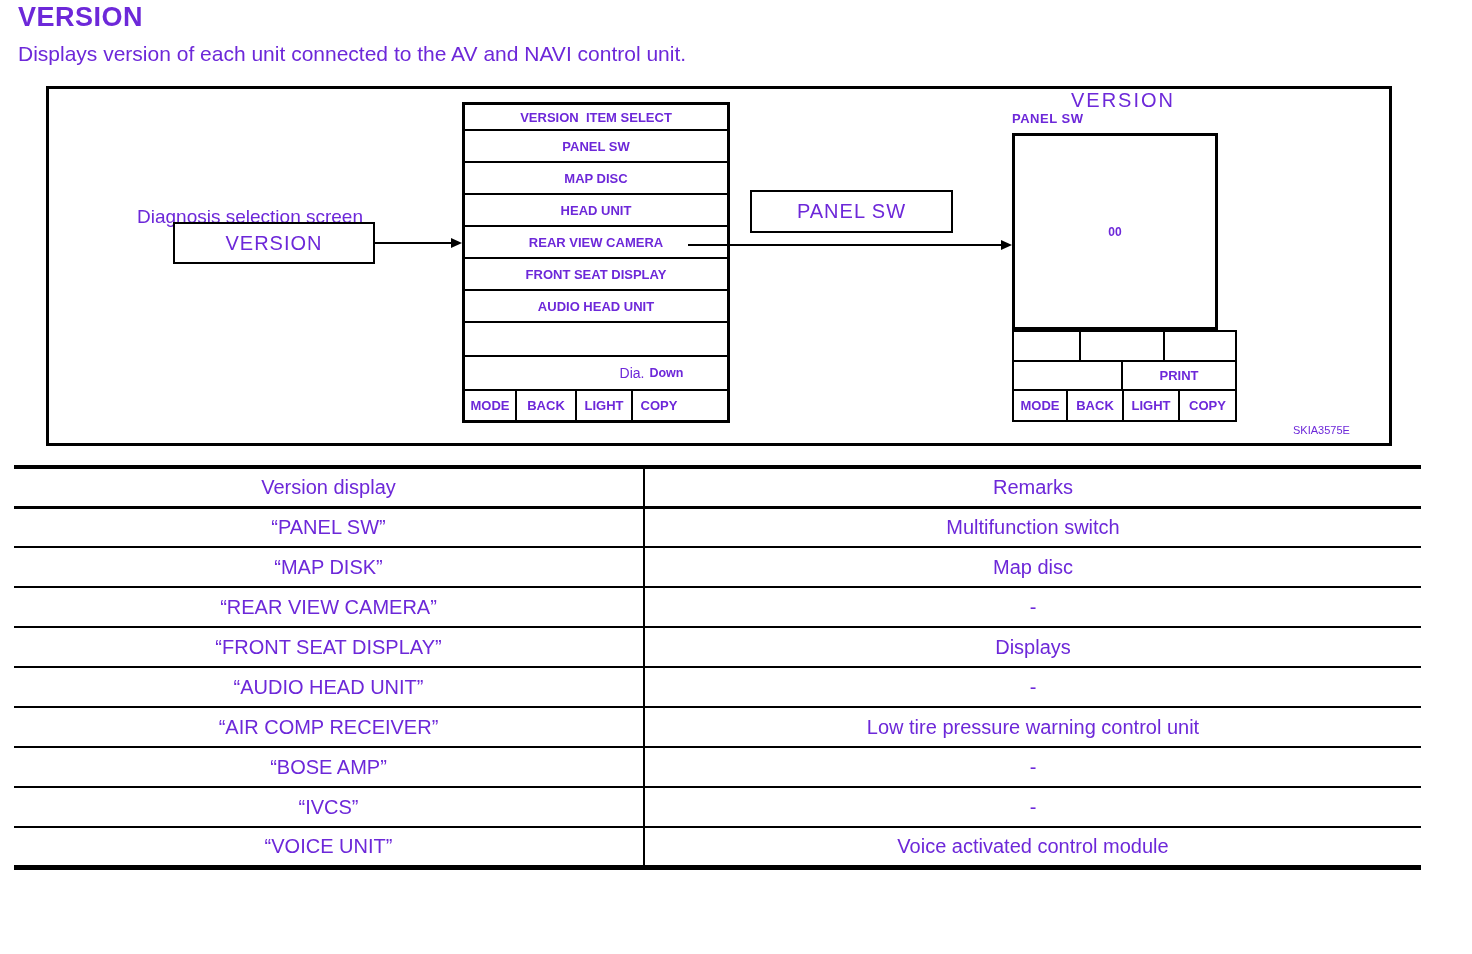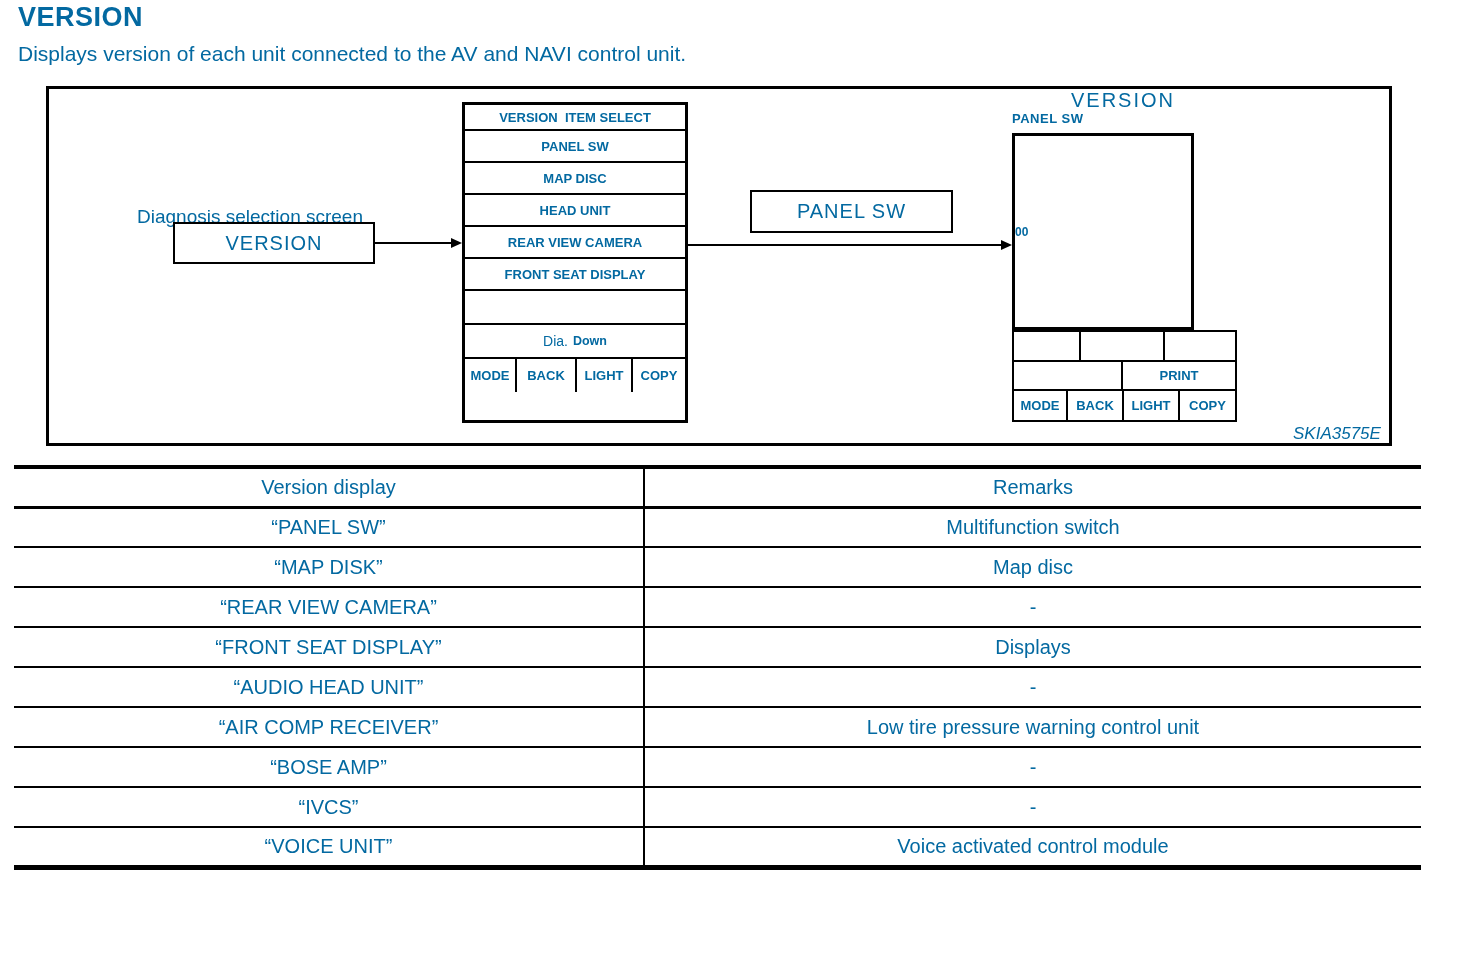--- a/index.html
+++ b/index.html
@@ -1,73 +1,73 @@
 <!DOCTYPE html>
 <html><head>
 <meta charset="utf-8">
 <style>
   html,body{margin:0;padding:0;background:#fff;}
   *{box-sizing:border-box;}
   .page{
     position:relative;width:1472px;height:954px;background:#ffffff;
-    font-family:"Liberation Sans", sans-serif;color:#0369a1;overflow:hidden;
+    font-family:"Liberation Sans", sans-serif;color:#6d28d9;overflow:hidden;
   }
   .abs{position:absolute;}
 
   
   .page-title{left:18px;top:2px;font-size:27px;font-weight:bold;letter-spacing:0.5px;}
   .page-subtitle{left:18px;top:42px;font-size:21px;}
 
   
   .figure{left:46px;top:86px;width:1346px;height:360px;border:3px solid #000;}
   .diag-label{left:88px;top:97px;font-size:19px;margin-top:20px;}
   .version-box{
     left:124px;top:133px;width:202px;height:42px;border:2px solid #000;
     display:flex;align-items:center;justify-content:center;font-size:20px;letter-spacing:1px;
   }
   .arrow-line{height:2px;background:#000;}
   .arrow-head{width:0;height:0;border-top:5px solid transparent;border-bottom:5px solid transparent;border-left:11px solid #000;}
 
   
-  .menu{left:413px;top:13px;width:226px;height:321px;border:3px solid #000;display:flex;flex-direction:column;}
+  .menu{left:413px;top:13px;width:268px;height:321px;border:3px solid #000;display:flex;flex-direction:column;}
   .menu-row{
     border-bottom:2px solid #000;display:flex;align-items:center;justify-content:center;
     font-size:13px;font-weight:bold;white-space:pre;flex:0 0 auto;
   }
   .menu-header{height:26px;}
   .menu-item{height:32px;}
   .menu-empty{height:34px;}
-  .menu-dia{height:30px;display:flex;padding:16px;justify-content:center;flex-direction:column;}
+  .menu-dia{height:30px;display:flex;padding:16px;justify-content:center;}
   .menu-dia .dia-left{width:111px;height:100%;border-right:2px solid #000;}
   .menu-dia .dia-right{flex:1;display:flex;align-items:center;justify-content:center;}
   .dia-word{font-size:14px;font-weight:normal;}
   .down-word{font-size:12.5px;font-weight:bold;margin-left:5px;}
   .menu-keys{height:33px;border-bottom:none;display:flex;padding:0;}
   .menu-keys .key{height:100%;display:flex;align-items:center;justify-content:center;border-right:2px solid #000;font-size:13px;font-weight:bold;}
   .menu-keys .key:last-child{border-right:none;}
 
   
   .panelsw-box{
     left:701px;top:101px;width:203px;height:43px;border:2px solid #000;
     display:flex;align-items:center;justify-content:center;font-size:20px;letter-spacing:1px;
   }
 
   
   .rs-title{left:974px;top:0px;width:200px;text-align:center;font-size:20px;letter-spacing:2px;}
   .rs-label{left:963px;top:22px;font-size:13px;font-weight:bold;letter-spacing:0.5px;}
-  .rs-main{left:963px;top:44px;width:182px;height:197px;border:3px solid #000;
-    display:flex;align-items:center;font-size:12px;font-weight:bold;}
+  .rs-main{left:963px;top:44px;width:206px;height:197px;border:3px solid #000;
+    display:flex;align-items:center;justify-content:center;font-size:12px;font-weight:bold;}
   .rs-grid{left:963px;top:241px;width:225px;}
   .rs-row{display:flex;}
   .rs-row + .rs-row{margin-top:-2px;}
   .rs-cell{border:2px solid #000;display:flex;align-items:center;justify-content:center;
     font-size:13px;font-weight:bold;flex:0 0 auto;}
   .rs-cell + .rs-cell{margin-left:-2px;}
 
-  .figure-code{left:1244px;top:335px;font-size:17px;font-style:italic;}
+  .figure-code{left:1244px;top:335px;font-size:11px;}
 
   
   .vtable{left:14px;top:465px;}
   table{border-collapse:collapse;table-layout:fixed;width:1407px;
     border-top:4px solid #000;border-bottom:5px solid #000;font-family:"Liberation Sans",sans-serif;}
   th,td{font-weight:normal;text-align:center;font-size:20px;height:40px;padding:0;}
   th{border-bottom:3px solid #000;}
   td{border-bottom:2px solid #000;}
   tr:last-child td{border-bottom:none;}
   .col-left{width:630px;border-right:2px solid #000;}
@@ -91,20 +91,21 @@
     <div class="abs arrow-line" style="left:326px;top:153px;width:76px;"></div>
     <div class="abs arrow-head" style="left:402px;top:149px;"></div>
 
     <div class="abs menu">
       <div class="menu-row menu-header">VERSION  ITEM SELECT</div>
       <div class="menu-row menu-item">PANEL SW</div>
       <div class="menu-row menu-item">MAP DISC</div>
       <div class="menu-row menu-item">HEAD UNIT</div>
       <div class="menu-row menu-item">REAR VIEW CAMERA</div>
       <div class="menu-row menu-item">FRONT SEAT DISPLAY</div>
+      <div class="menu-row menu-item">AUDIO HEAD UNIT</div>
       <div class="menu-row menu-empty"></div>
       <div class="menu-row menu-dia">
         <div class="dia-left"></div>
         <div class="dia-right">
           <span class="dia-word">Dia.</span>
           <span class="down-word">Down</span>
         </div>
       </div>
       <div class="menu-keys">
         <div class="key" style="width:52px;">MODE</div>

